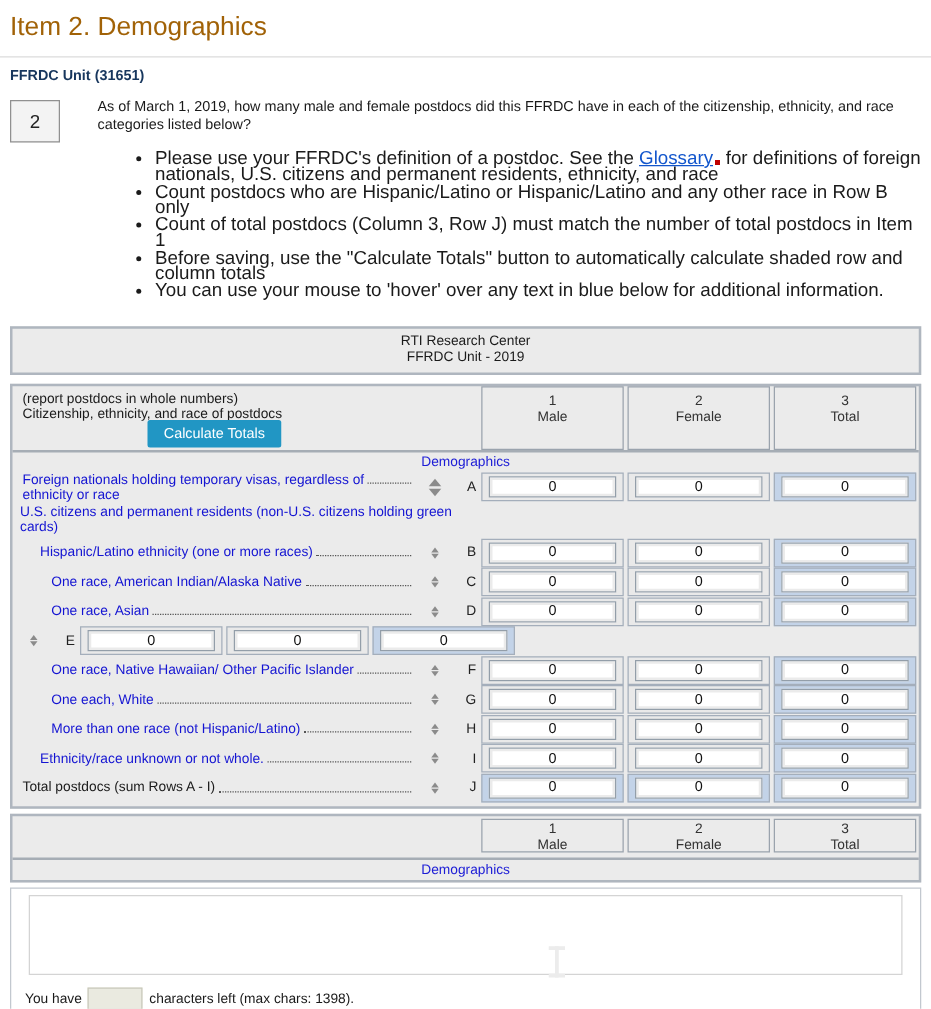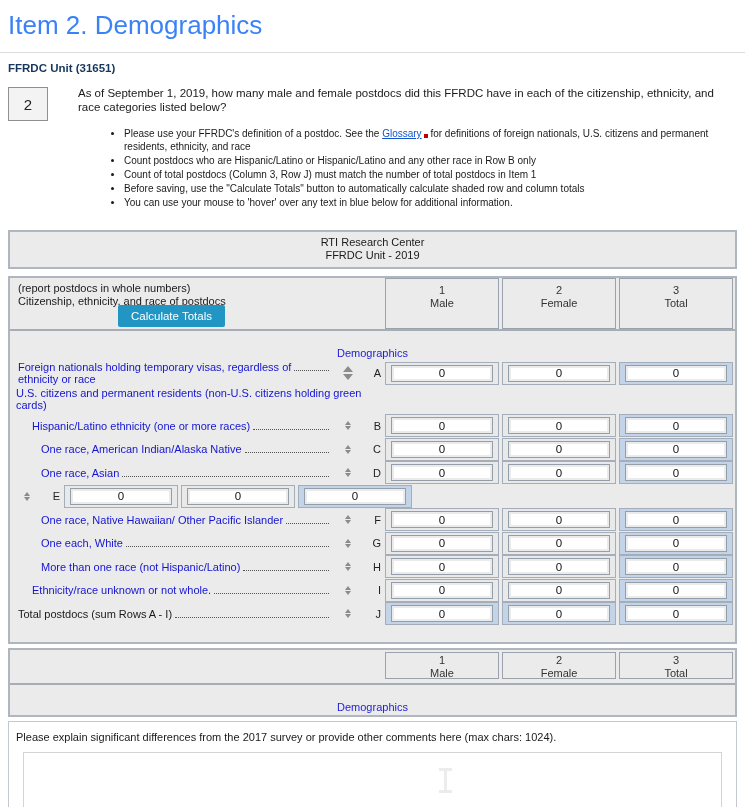--- a/index.html
+++ b/index.html
@@ -2,49 +2,49 @@
 <html><head>
 <meta charset="utf-8">
 <style>
   html,body { margin:0; padding:0; background:#fff; }
   body {
     width:745px; height:807px; box-sizing:border-box;
     padding:8px 8px 0 8px; overflow:hidden;
     font-family:"Liberation Sans", sans-serif; font-size:11px; color:#1a1a1a;
   }
   
-  .page-title { font-size:26px; font-weight:300; color:#3b82f6; margin:2px 0 0 0; }
+  .page-title { font-size:21px; font-weight:300; color:#a16207; margin:2px 0 0 0; }
   .top-rule { border:none; border-top:1px solid #dcdcdc; margin:11px -8px 9px -8px; }
   .unit-label { font-weight:bold; font-size:11.5px; color:#17365d; margin:2px 0 0 0; }
   .question-block { display:flex; margin-top:13px; }
   .qnum { width:38px; height:32px; background:#f3f3f3; border:1px solid #909090;
           display:flex; align-items:center; justify-content:center;
           font-size:15px; color:#222; flex:none; }
   .qtext { margin-left:30px; line-height:13.5px; font-size:11.5px; max-width:660px; }
   ul.instructions { margin:7px 0 0 0; padding:0 0 0 116px; }
-  ul.instructions li { font-size:10px; line-height:12.5px; margin-bottom:1.5px; }
+  ul.instructions li { font-size:15px; line-height:12.5px; margin-bottom:1.5px; }
   .glossary-link { color:#1155cc; text-decoration:underline; cursor:pointer; }
   .redmark { display:inline-block; width:4px; height:4px; background:#c00000;
              margin-left:2px; vertical-align:-1px; }
   
   .banner { margin-top:21px; border:2px solid #afb6bf; background:#ebebeb;
             text-align:center; padding:4px 0 5px 0; line-height:13px; font-size:11px; }
   
   .dtable { margin-top:7px; border:2px solid #afb6bf; background:#ebebeb; }
   .thead { display:flex; align-items:stretch; height:51px;
            border-bottom:2px solid #a6adb5; padding:0 2px; }
   .thead-left { flex:1; position:relative; padding:4px 6px; line-height:12.5px; }
   .calc-btn { position:absolute; left:106px; top:27px; background:#2196c4; color:#fff;
               border:none; border-radius:2px; padding:5px 13px;
               font:11.5px "Liberation Sans", sans-serif; cursor:pointer; }
   .hcells { width:348px; display:flex; gap:3px; flex:none; }
   .hcell { flex:1; border:1px solid #9aa3ad; text-align:center; padding-top:5px;
            line-height:13px; color:#333; box-sizing:border-box; }
-  .demog { text-align:center; color:#1c1cd6; padding:16px 0 2px 0; }
-  .rows { padding:0 0 16px 0; }
+  .demog { text-align:center; color:#1c1cd6; padding:2px 0 2px 0; }
+  .rows { padding:0 0 3px 0; }
   .trow { display:flex; align-items:center; min-height:23.5px; padding:0 2px; }
   .rlabel { flex:1; display:flex; align-items:baseline; color:#1414d2;
             line-height:12px; padding-left:6px; }
   .rlabel.black { color:#1a1a1a;align-items:flex-end; }
   .ind1 { padding-left:20px; } .ind2 { padding-left:29px; }
   .leader { flex:1; border-bottom:1px dotted #555; margin:0 4px 2px 3px; min-width:8px; }
   .rlabel2 { flex:1; color:#1414d2; line-height:12px; padding-left:6px; }
   .rlabel2 .l1 { display:flex; align-items:baseline; }
   .us-header { color:#1414d2; line-height:12px; padding:2px 0 3px 6px; max-width:372px; }
   .arrowcol { width:30px; display:flex; justify-content:center; flex:none; }
@@ -90,21 +90,21 @@
 </style>
 </head>
 <body>
 
 <h1 class="page-title">Item 2. Demographics</h1>
 <hr class="top-rule">
 <div class="unit-label">FFRDC Unit (31651)</div>
 
 <div class="question-block">
   <div class="qnum">2</div>
-  <div class="qtext">As of September 1, 2019, how many male and female postdocs did this FFRDC have in each of the citizenship, ethnicity, and race categories listed below?</div>
+  <div class="qtext">As of March 1, 2019, how many male and female postdocs did this FFRDC have in each of the citizenship, ethnicity, and race categories listed below?</div>
 </div>
 
 <ul class="instructions">
   <li><span>Please use your FFRDC's definition of a postdoc. See the </span><a class="glossary-link">Glossary</a><span class="redmark"></span><span> for definitions of foreign nationals, U.S. citizens and permanent residents, ethnicity, and race</span></li>
   <li>Count postdocs who are Hispanic/Latino or Hispanic/Latino and any other race in Row B only</li>
   <li>Count of total postdocs (Column 3, Row J) must match the number of total postdocs in Item 1</li>
   <li>Before saving, use the "Calculate Totals" button to automatically calculate shaded row and column totals</li>
   <li>You can use your mouse to 'hover' over any text in blue below for additional information.</li>
 </ul>
 
@@ -409,21 +409,20 @@
       <div class="hcell">
           <div>3</div>
           <div>Total</div>
         </div>
     </div>
   </div>
   <div class="demog">Demographics</div>
 </div>
 
 <div class="comments">
-  <div class="prompt">Please explain significant differences from the 2017 survey or provide other comments here (max chars: 1024).</div>
   <textarea class="comment-textarea" value="" style=""></textarea>
   <div class="ibeam"></div>
   <div class="charline">
     <span>You have</span>
     <input class="charbox" disabled="" value="" style="">
     <span>characters left (max chars: 1398).</span>
   </div>
 </div>
 
 </body></html>

